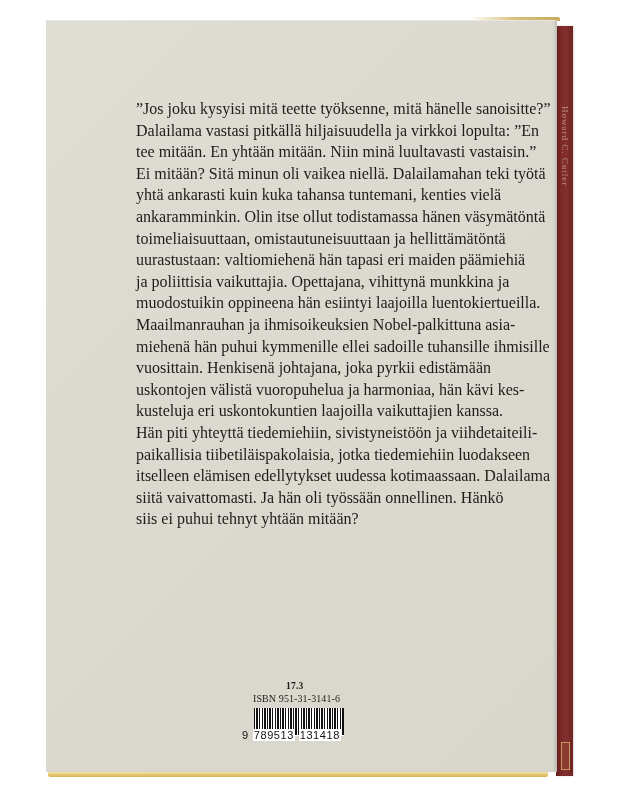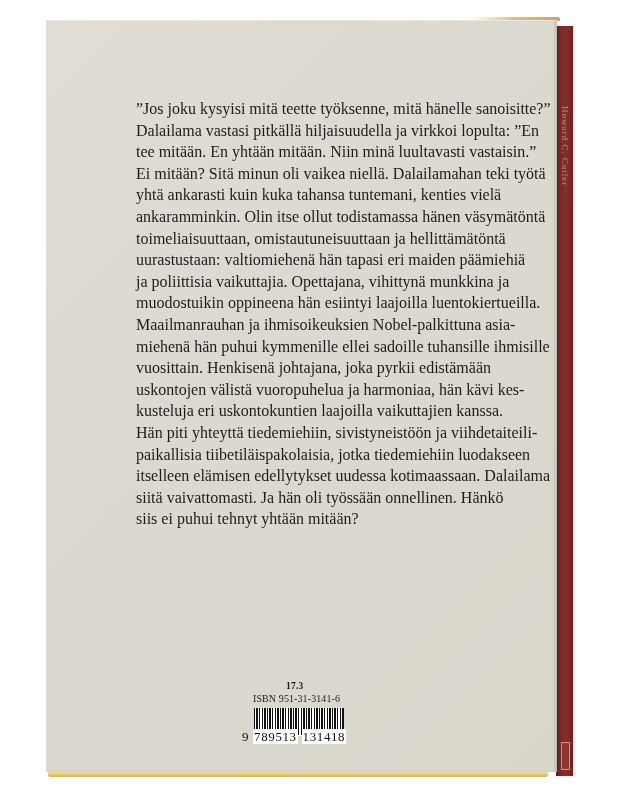--- a/index.html
+++ b/index.html
@@ -139,22 +139,22 @@
           #111 0px, #111 1px, transparent 1px, transparent 2px,
           #111 2px, #111 4px, transparent 4px, transparent 5px,
           #111 5px, #111 6px, transparent 6px, transparent 8px,
           #111 8px, #111 9px, transparent 9px, transparent 10px,
           #111 10px, #111 12px, transparent 12px, transparent 13px);
     }
     .barcode-digits {
       position: absolute;
       left: 196px;
       top: 709px;
-      font-family: Liberation Serif, serif;
-      font-size: 13px;
+      font-family: Liberation Sans, sans-serif;
+      font-size: 11px;
       color: #111;
       letter-spacing: 0.6px;
       white-space: nowrap;
       text-align: center;
     }
     .barcode-digits .lead {
       margin-right: 4px;
     }
     .barcode-digits .grp {
       background: #ffffff;

